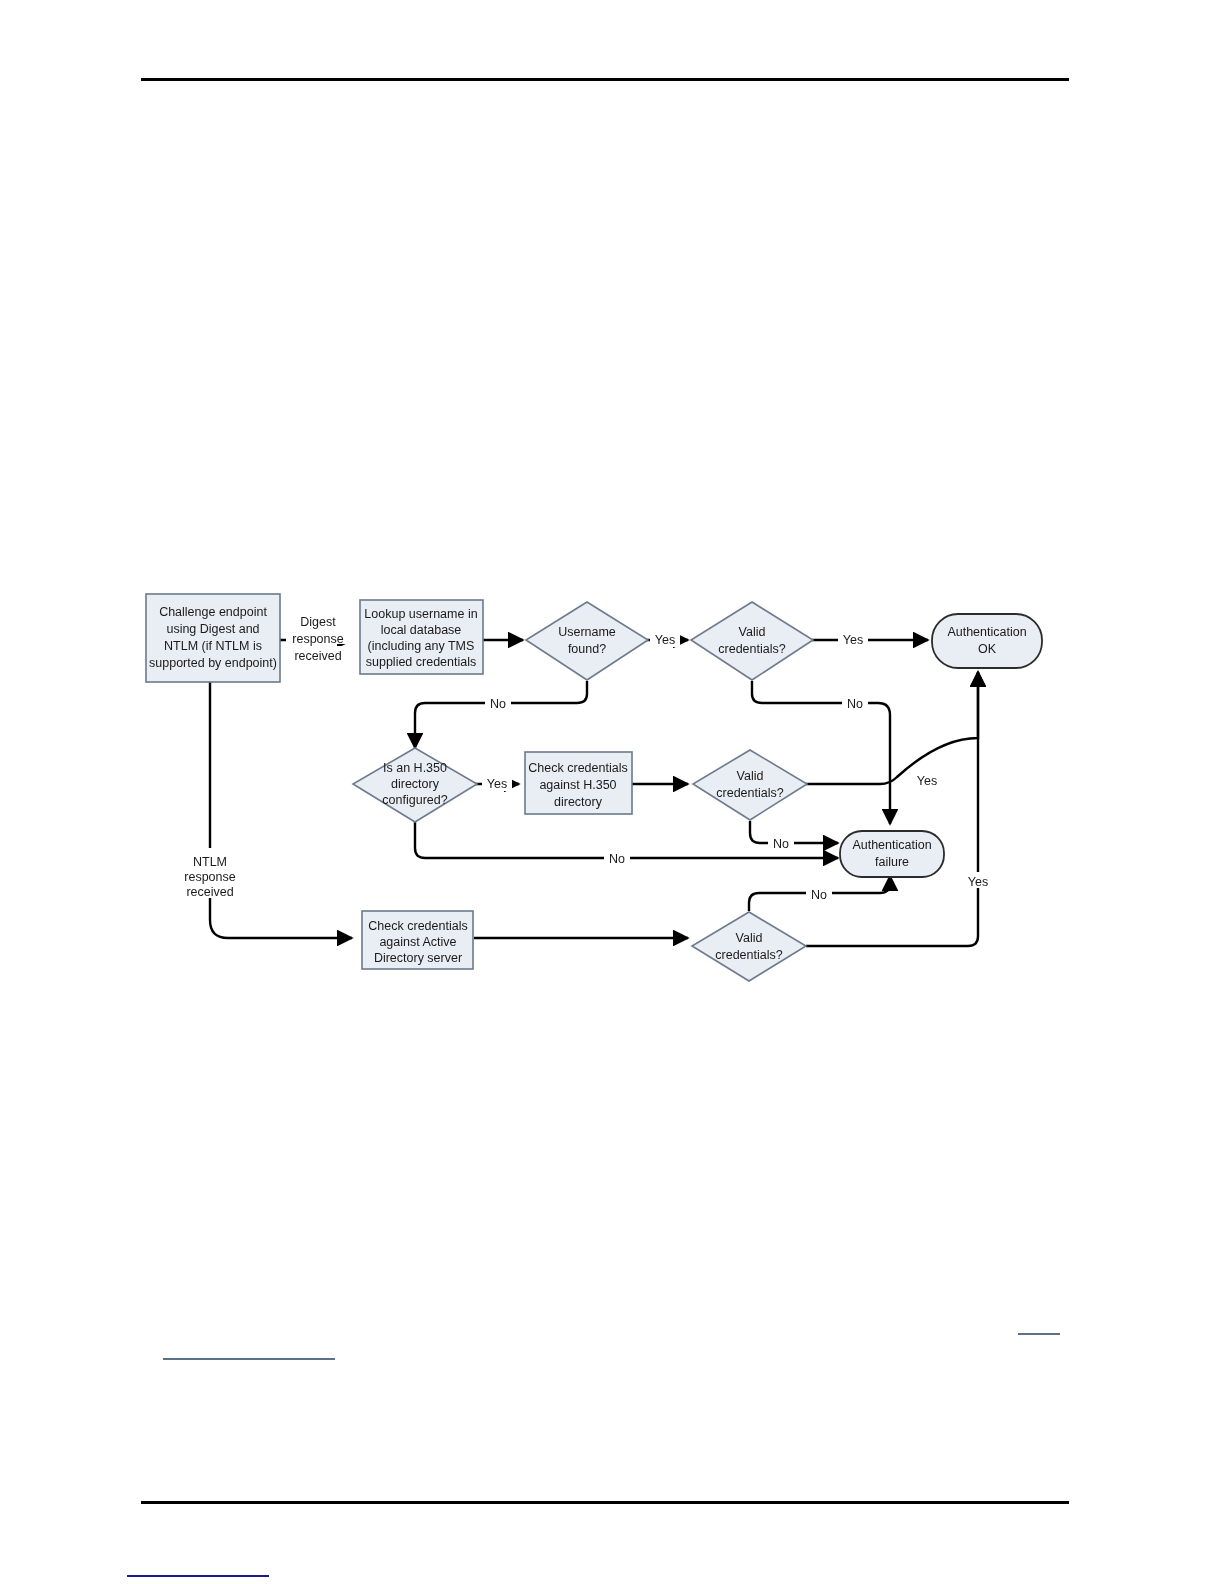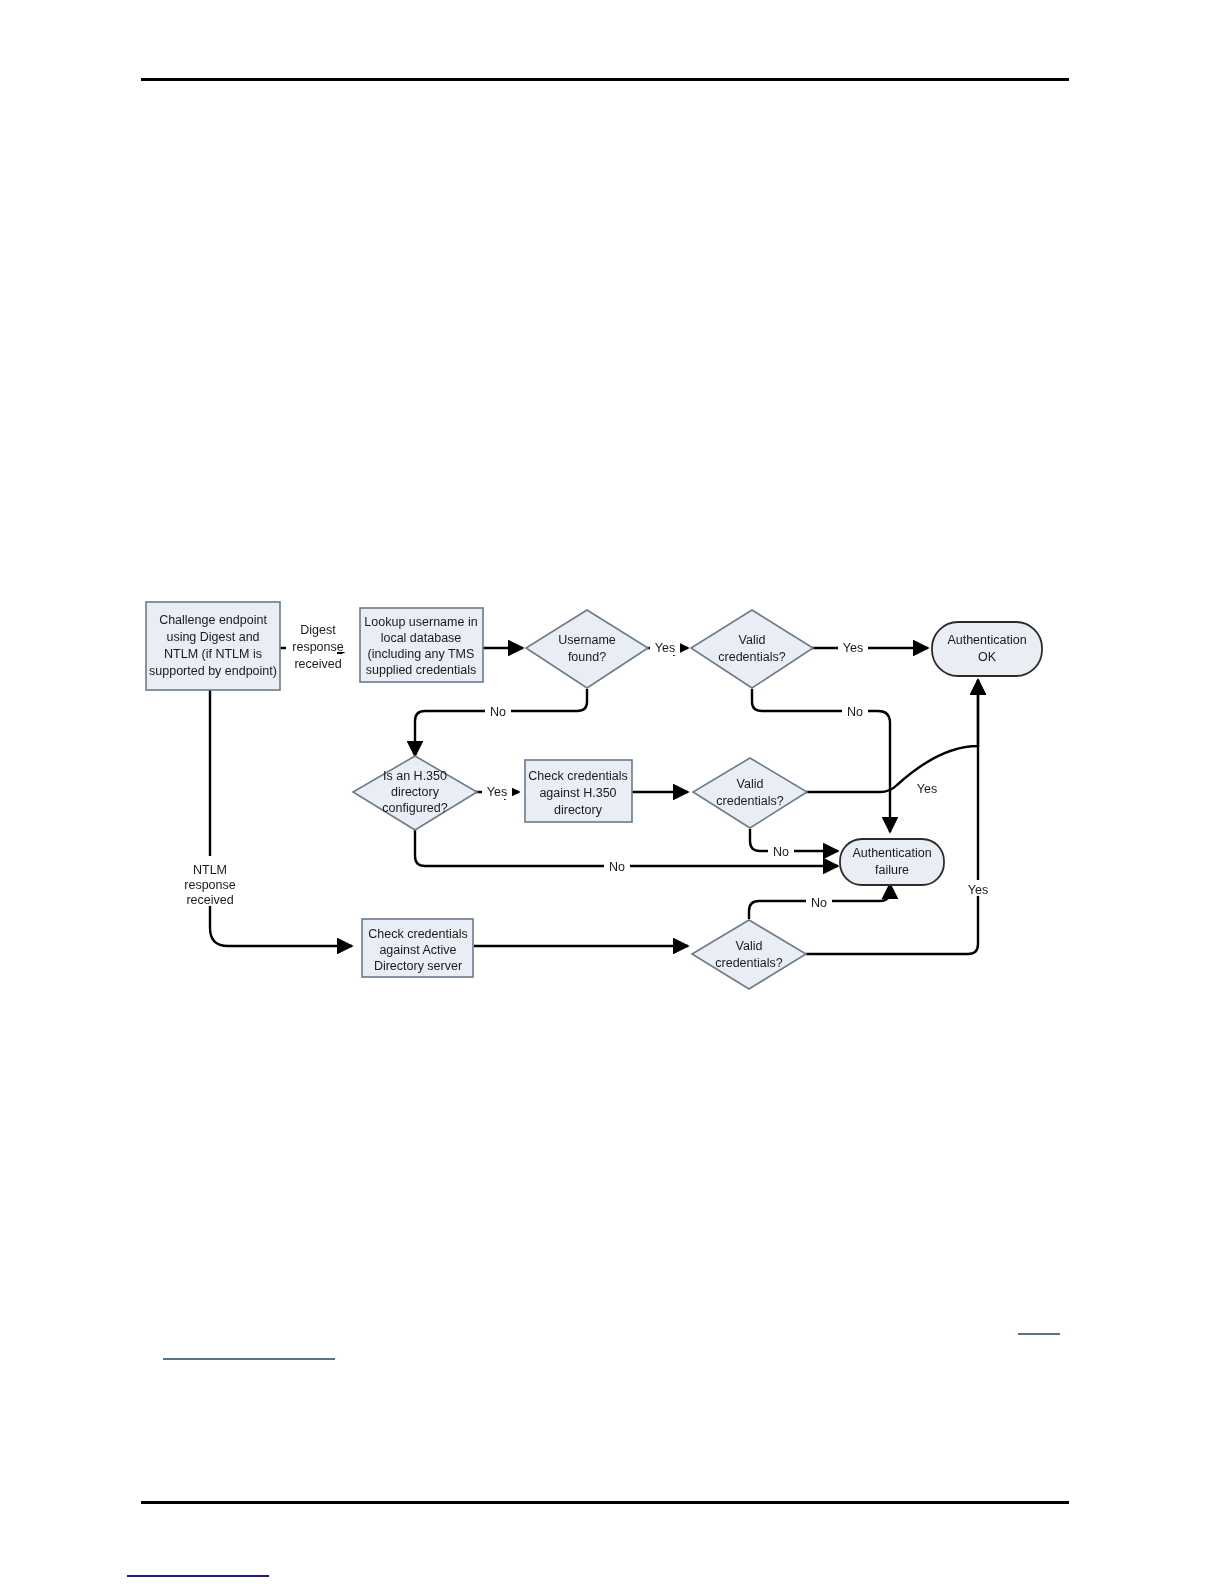--- a/index.html
+++ b/index.html
@@ -51,21 +51,20 @@
     width: 142px;
     border-top-color: #1b1b8c;
   }
 
   .diagram {
     position: absolute;
     left: 0;
     top: 0;
     width: 1224px;
     height: 1577px;
-    margin-top: 8px;
   }
   svg { display: block; }
   .node-text {
     font-family: "Liberation Sans", sans-serif;
     font-size: 12.5px;
     fill: #1a1a1a;
   }
   .edge-label {
     font-family: "Liberation Sans", sans-serif;
     font-size: 12.5px;

